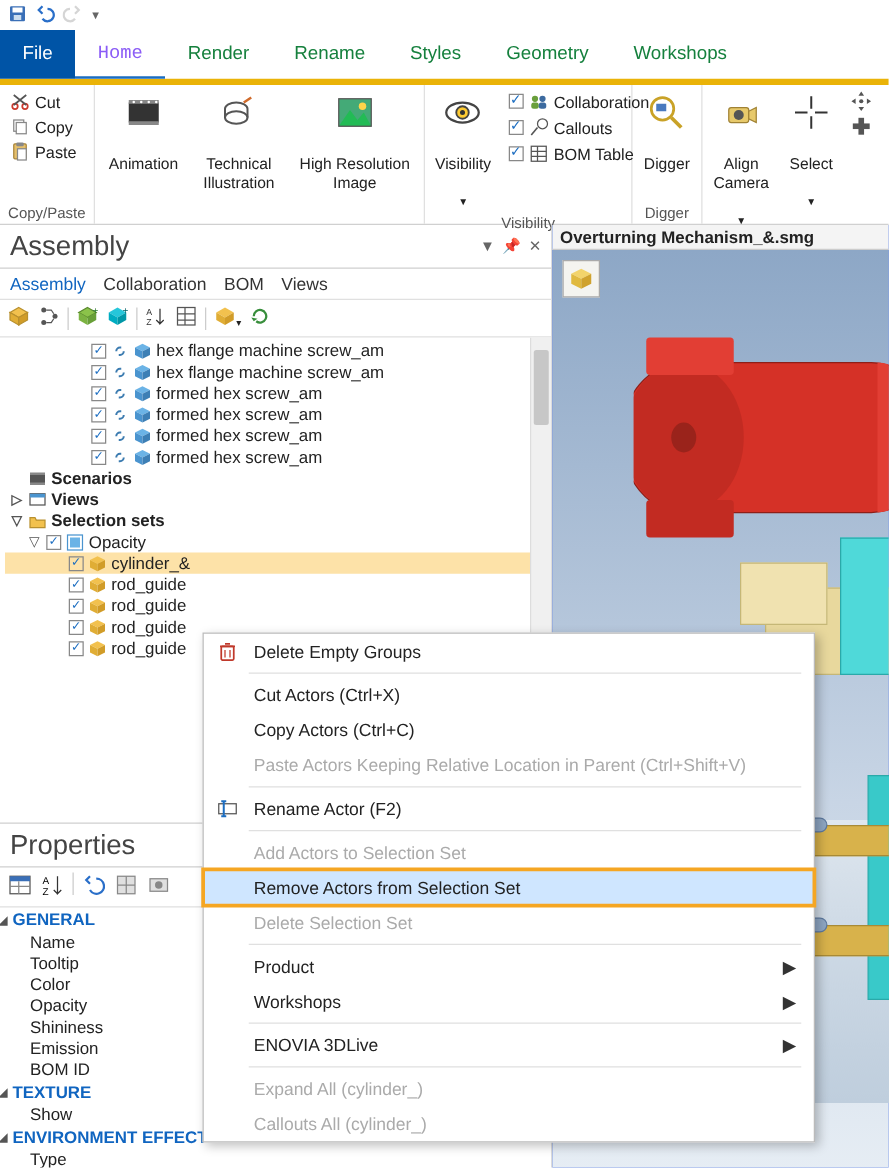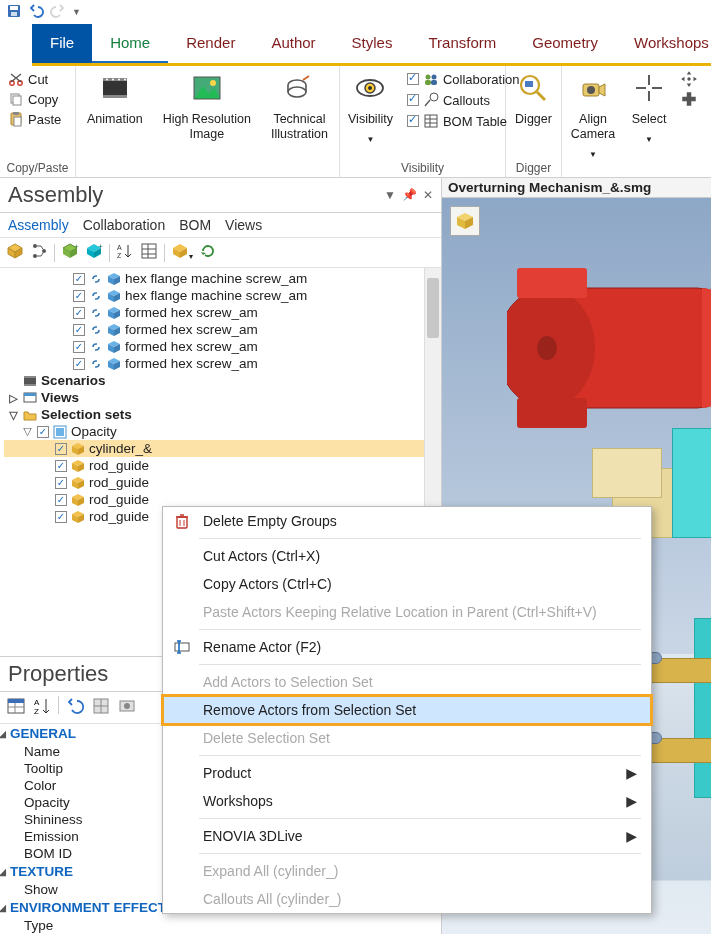--- a/index.html
+++ b/index.html
@@ -1,30 +1,30 @@
 <!DOCTYPE html>
 <html><head>
 <meta charset="utf-8">
 <style>
   * { box-sizing: border-box; margin: 0; padding: 0; font-family: "Segoe UI", Tahoma, sans-serif; }
   body { background: #fff; width: 711px; height: 934px; overflow: hidden; font-size: 13px; color: #222; position: relative; }
   .qat { height: 24px; display: flex; align-items: center; padding: 2px 6px; gap: 6px; background: #fff; }
   .qat svg { width: 16px; height: 16px; }
-  .menubar { display: flex; background: #fff; border-bottom: 3px solid #eab308; margin-left: 32px; }
-  .menu-tab { padding: 10px 18px; font-size: 15px; color: #7f1d1d; cursor: pointer; }
+  .menubar { display: flex; background: #fff; border-bottom: 5px solid #eab308; }
+  .menu-tab { padding: 10px 18px; font-size: 15px; color: #15803d; cursor: pointer; }
   .menu-tab.file { background: #0054a6; color: #fff; }
-  .menu-tab.active { color: #15803d; border-bottom: 2px solid #1b6dc1; background: #fff; }
+  .menu-tab.active { color: #8b5cf6; border-bottom: 2px solid #1b6dc1; background: #fff; font-family: Liberation Mono, monospace; }
   .ribbon { display: flex; border-bottom: 1px solid #d0d0d0; background: #fff; height: 112px; }
   .rgroup { display: flex; flex-direction: column; border-right: 1px solid #e0e0e0; padding: 4px 6px 2px 6px; }
   .rgroup-body { flex: 1; display: flex; align-items: flex-start; gap: 10px; }
   .rgroup-label { text-align: center; font-size: 12px; color: #555; padding-top: 2px; }
   .col { display: flex; flex-direction: column; gap: 2px; }
   .rbtn-small { display: flex; align-items: center; gap: 4px; font-size: 13px; padding: 1px 2px; cursor: pointer; }
   .rbtn-small svg { width: 16px; height: 16px; }
-  .rbtn-big { display: flex; flex-direction: column; align-items: center; gap: 8px; padding: 2px 2px; cursor: pointer; text-align: center; font-size: 12.5px; line-height: 1.2; }
+  .rbtn-big { display: flex; flex-direction: column; align-items: center; gap: 18px; padding: 2px 2px; cursor: pointer; text-align: center; font-size: 12.5px; line-height: 1.2; }
   .rbtn-big svg, .rbtn-big .icon-box { width: 32px; height: 32px; }
   .chk { appearance: none; width: 12px; height: 12px; border: 1px solid #888; display: inline-block; position: relative; }
   .chk.checked::after { content: "✓"; position: absolute; top: -3px; left: 0; font-size: 11px; color: #1b6dc1; }
   .main { display: flex; height: calc(934px - 24px - 42px - 112px); }
   .left-panels { width: 442px; display: flex; flex-direction: column; border-right: 1px solid #cfcfcf; }
   .panel-header { display: flex; align-items: center; padding: 4px 8px; border-bottom: 1px solid #d0d0d0; }
   .panel-title { font-size: 22px; font-weight: 300; color: #444; flex: 1; }
   .panel-ctrl { margin-left: 6px; font-size: 12px; color: #666; cursor: pointer; }
   .subtabs { display: flex; gap: 14px; padding: 4px 8px; border-bottom: 1px solid #e0e0e0; font-size: 14px; }
   .subtab { cursor: pointer; color: #333; }
@@ -32,21 +32,21 @@
   .toolbar { display: flex; gap: 6px; padding: 4px 6px; border-bottom: 1px solid #e0e0e0; align-items: center; }
   .toolbar svg { width: 18px; height: 18px; }
   .toolbar .sep { width: 1px; height: 18px; background: #ccc; }
   .tree { flex: 1; overflow: auto; padding: 2px 0 2px 4px; font-size: 13.5px; position: relative; }
   .tree-row { display: flex; align-items: center; gap: 4px; padding: 1px 0; white-space: nowrap; }
   .tree-row .disclosure { width:11px; text-align:center; color:#555; font-size:11px; }
   .tree-row .chk2 { width: 12px; height: 12px; border: 1px solid #888; font-size: 10px; line-height: 10px; text-align: center; color: #1b6dc1; }
   .tree-row .icon-s { width: 14px; height: 14px; display:inline-block; }
   .tree-row.selected { background: #fde2a8; }
   .tree-row.bold { font-weight: 600; }
-  .indent-1 { padding-left: 4px; align-items: flex-end; }
+  .indent-1 { padding-left: 4px; }
   .indent-2 { padding-left: 18px; }
   .indent-3 { padding-left: 36px; }
   .indent-4 { padding-left: 54px; }
   .scrollbar-v { position:absolute; right:0; top:0; width:17px; height:100%; background:#f0f0f0; border-left:1px solid #ddd; }
   .scrollbar-v .thumb { position:absolute; left:2px; right:2px; background:#c7c7c7; border-radius:2px; }
   .props { border-top: 1px solid #cfcfcf; display:flex; flex-direction:column; flex-shrink:0; max-height:320px; }
   .props-toolbar { display:flex; gap:6px; padding:4px 6px; border-bottom:1px solid #e0e0e0; }
   .props-toolbar svg { width:20px; height:20px; }
   .props-grid { overflow:auto; font-size:13.5px; }
   .props-cat { color:#1065c0; font-weight:600; padding:2px 4px 2px 10px; position:relative; }
@@ -85,23 +85,22 @@
         <path d="M6 4a5 5 0 1 0 4 8" fill="none" stroke="#888" stroke-width="1.8"></path>
         <path d="M10 2l3 3-3 3" fill="none" stroke="#888" stroke-width="1.8"></path>
       </svg></span>
   <span style="font-size:9px;color:#666">▼</span>
 </div>
 
 <div class="menubar">
   <div class="menu-tab file">File</div>
   <div class="menu-tab active">Home</div>
   <div class="menu-tab">Render</div>
-  <div class="menu-tab">Author</div>
+  <div class="menu-tab">Rename</div>
   <div class="menu-tab">Styles</div>
-  <div class="menu-tab">Transform</div>
   <div class="menu-tab">Geometry</div>
   <div class="menu-tab">Workshops</div>
 </div>
 
 <div class="ribbon">
   <div class="rgroup" style="width:76px">
     <div class="rgroup-body">
         <div class="col">
       <div class="rbtn-small">
             <svg viewBox="0 0 16 16">
@@ -140,36 +139,36 @@
             <rect x="4" y="23" width="24" height="3" fill="#888"></rect>
             <circle cx="8" cy="7.5" r="1" fill="#fff"></circle>
             <circle cx="14" cy="7.5" r="1" fill="#fff"></circle>
             <circle cx="20" cy="7.5" r="1" fill="#fff"></circle>
             <circle cx="26" cy="7.5" r="1" fill="#fff"></circle>
           </svg>
           <span>Animation</span>
         </div>
       <div class="rbtn-big">
           <svg viewBox="0 0 32 32">
+            <ellipse cx="14" cy="20" rx="9" ry="5" fill="none" stroke="#555" stroke-width="1.6"></ellipse>
+            <path d="M5 20v-7a9 5 0 0 1 18 0v7" fill="none" stroke="#555" stroke-width="1.6"></path>
+            <path d="M20 8l6-4" stroke="#d06b2c" stroke-width="2"></path>
+          </svg>
+          <span style="white-space:pre-line">Technical
+Illustration</span>
+        </div>
+      <div class="rbtn-big">
+          <svg viewBox="0 0 32 32">
             <rect x="3" y="5" width="26" height="22" fill="#4a7"></rect>
             <polygon points="3,27 12,14 18,22 23,16 29,27" fill="#2b5"></polygon>
             <circle cx="22" cy="11" r="3" fill="#ffd54a"></circle>
             <rect x="3" y="5" width="26" height="22" fill="none" stroke="#555"></rect>
           </svg>
           <span style="white-space:pre-line">High Resolution
 Image</span>
-        </div>
-      <div class="rbtn-big">
-          <svg viewBox="0 0 32 32">
-            <ellipse cx="14" cy="20" rx="9" ry="5" fill="none" stroke="#555" stroke-width="1.6"></ellipse>
-            <path d="M5 20v-7a9 5 0 0 1 18 0v7" fill="none" stroke="#555" stroke-width="1.6"></path>
-            <path d="M20 8l6-4" stroke="#d06b2c" stroke-width="2"></path>
-          </svg>
-          <span style="white-space:pre-line">Technical
-Illustration</span>
         </div>
     </div>
   </div>
 
   <div class="rgroup" style="width:166px">
     <div class="rgroup-body">
       <div class="rbtn-big">
           <svg viewBox="0 0 32 32">
             <ellipse cx="16" cy="16" rx="13" ry="8" fill="none" stroke="#444" stroke-width="1.8"></ellipse>
             <circle cx="16" cy="16" r="5" fill="#ffcc33" stroke="#444" stroke-width="1.5"></circle>

